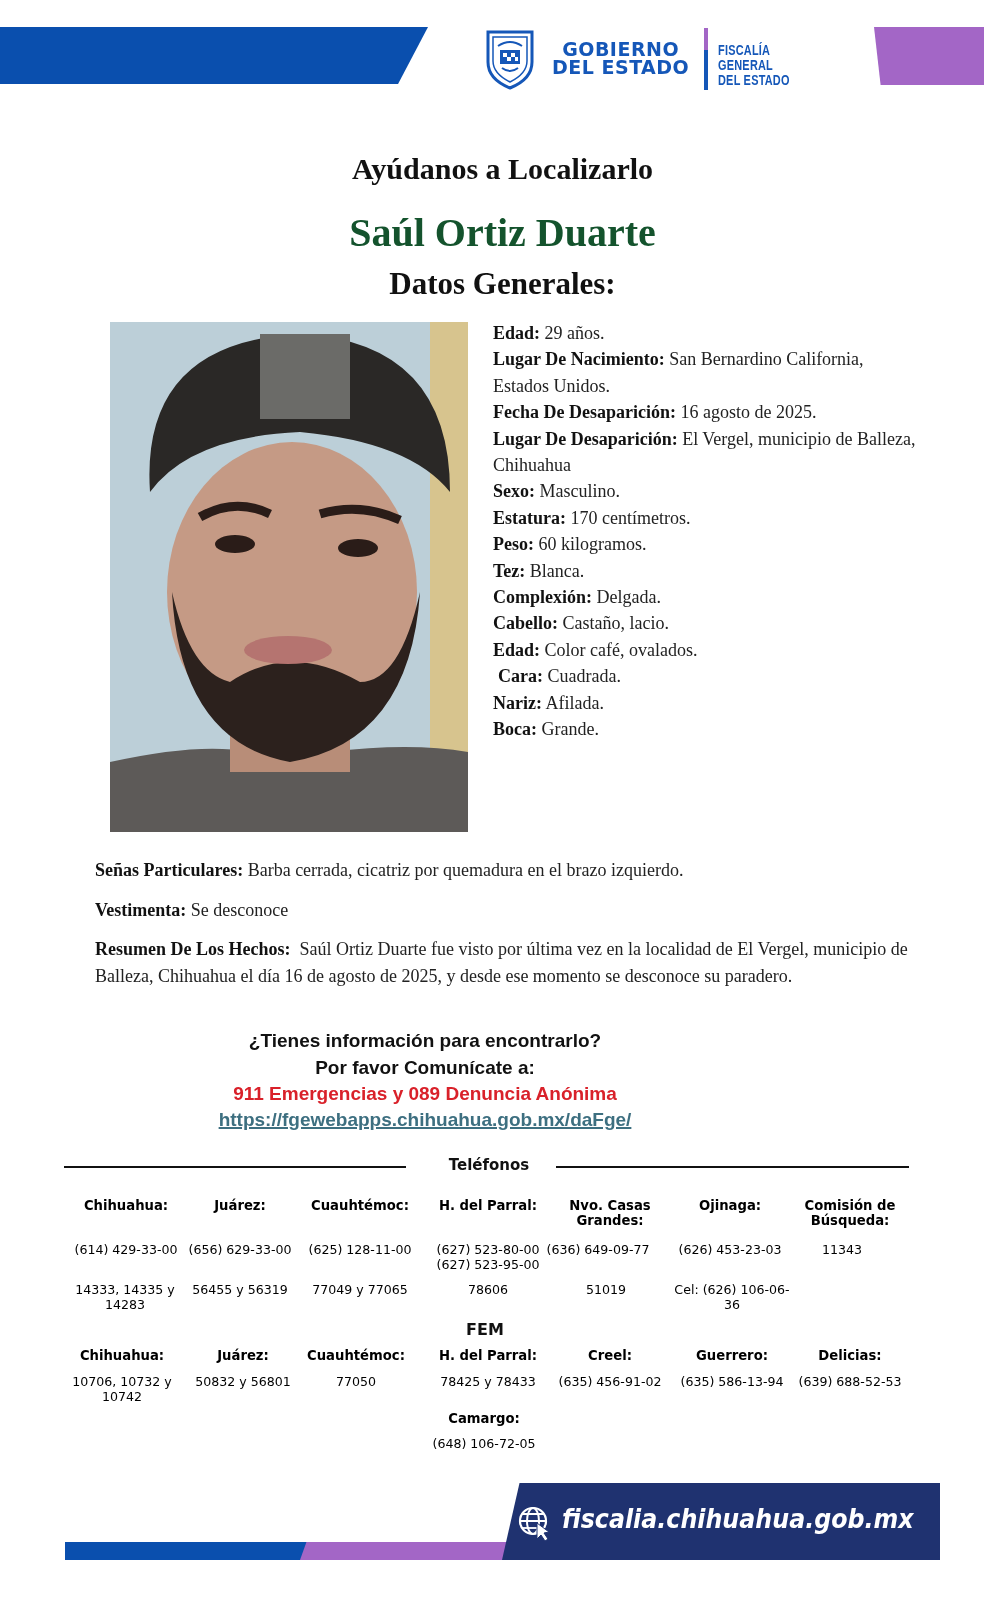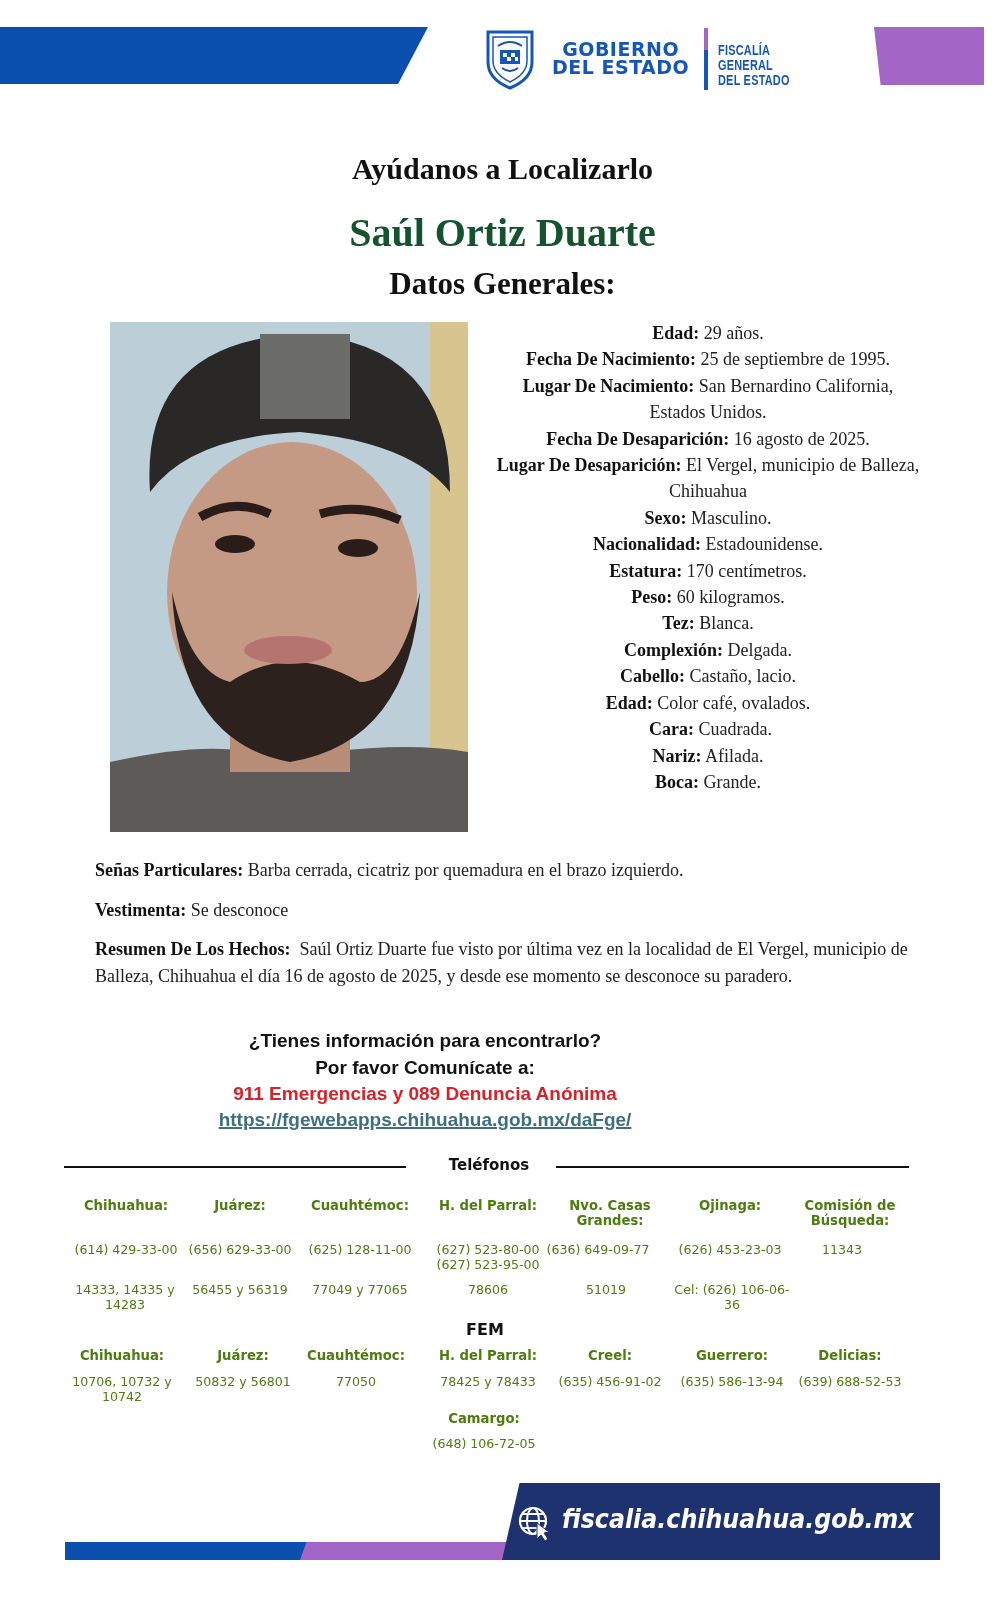--- a/index.html
+++ b/index.html
@@ -22,42 +22,42 @@
   .t3 { top: 266px; font-size: 31px; color: #111; }
 
   
   .photo { left: 110px; top: 322px; width: 358px; height: 510px; overflow: hidden;
     background: linear-gradient(90deg, #b9cdd8 0%, #c7d6dd 60%, #d8c79c 100%); }
   .photo svg { width: 100%; height: 100%; display: block; }
 
   
   .details { left: 493px; top: 320px; width: 430px; font-size: 18px; line-height: 26.4px; font-family: "Liberation Serif", serif; color: #222; }
   .details .row b { color: #111; }
-  .details .row { white-space: nowrap; text-align: center; }
+  .details .row { white-space: nowrap; }
   .details .row.wrap { white-space: normal; }
 
   
   .para { left: 95px; width: 820px; font-size: 18px; line-height: 27px; font-family: "Liberation Serif", serif; color: #222; }
   .para b { color: #111; }
   .p1 { top: 857px; }
   .p2 { top: 897px; }
   .p3 { top: 936px; }
 
   
   .contact { left: 0; width: 850px; text-align: center; font-family: "Liberation Sans", sans-serif; font-weight: bold; font-size: 19px; line-height: 26.5px; }
   .c1 { top: 1028px; color: #111; }
   .c2 { top: 1055px; color: #111; }
   .c3 { top: 1081px; color: #d9212a; }
   .c4 { top: 1107px; color: #3d6f80; text-decoration: underline; text-decoration-thickness: 2px; }
 
   
   .phones-head { left: 64px; top: 1154px; width: 845px; height: 24px; }
   .ph-line { position: absolute; top: 12px; height: 2px; background: #111; }
   .ph-title { position: absolute; left: 375px; width: 100px; top: 2px; text-align: center; font-family: "DejaVu Sans", sans-serif; font-weight: bold; font-size: 15px; }
-  .grid { left: 66px; width: 844px; font-family: "DejaVu Sans", sans-serif; font-size: 12.6px; color: #4d7c0f; }
+  .grid { left: 66px; width: 844px; font-family: "DejaVu Sans", sans-serif; font-size: 12.6px; color: #000000; }
   .grid .cell { position: absolute; width: 120px; text-align: center; line-height: 15px; }
   .grid .hd { font-weight: bold; font-size: 13.2px; }
   .fem-title { left: 435px; top: 1320px; width: 100px; text-align: center; font-family: "DejaVu Sans", sans-serif; font-weight: bold; font-size: 16px; }
 
   
   .bot-blue { left: 65px; top: 1542px; width: 250px; height: 18px; background: #0a4fae; clip-path: polygon(0 0, 100% 0, 96% 100%, 0 100%); }
   .bot-purple { left: 300px; top: 1542px; width: 215px; height: 18px; background: #a366c6; clip-path: polygon(3% 0, 100% 0, 100% 100%, 0 100%); }
   .bot-navy { left: 502px; top: 1483px; width: 438px; height: 77px; background: #1f3270; clip-path: polygon(4% 0, 100% 0, 100% 100%, 0 100%); }
   .bot-url { position: absolute; left: 60px; top: 20px; font-family: "DejaVu Sans", sans-serif; font-weight: bold; font-style: italic; font-size: 27px; color: #ffffff; transform: scaleX(0.88); transform-origin: left; white-space: nowrap; }
   .globe { position: absolute; left: 15px; top: 22px; width: 36px; height: 36px; }
@@ -116,26 +116,24 @@
     <path d="M90 195 Q125 175 160 192" stroke="#2a1c18" stroke-width="9" fill="none"></path>
     <path d="M210 192 Q250 180 290 198" stroke="#2a1c18" stroke-width="9" fill="none"></path>
 
     <path d="M40 170 Q30 20 190 12 Q340 20 340 170 Q300 120 190 110 Q80 115 40 170 Z" fill="#2a2826"></path>
     <rect x="150" y="12" width="90" height="85" fill="#6b6b68"></rect>
   </svg>
 </div>
 
 <div class="abs details">
   <div class="row"><b>Edad:</b><span> 29 años.</span></div>
-  <div class="row"><b>Fecha De Nacimiento:</b><span> 25 de septiembre de 1995.</span></div>
   <div class="row wrap"><b>Lugar De Nacimiento:</b><span> San Bernardino California, Estados Unidos.</span></div>
   <div class="row"><b>Fecha De Desaparición:</b><span> 16 agosto de 2025.</span></div>
   <div class="row wrap"><b>Lugar De Desaparición:</b><span> El Vergel, municipio de Balleza, Chihuahua</span></div>
   <div class="row"><b>Sexo:</b><span> Masculino.</span></div>
-  <div class="row"><b>Nacionalidad:</b><span> Estadounidense.</span></div>
   <div class="row"><b>Estatura:</b><span> 170 centímetros.</span></div>
   <div class="row"><b>Peso:</b><span> 60 kilogramos.</span></div>
   <div class="row"><b>Tez:</b><span> Blanca.</span></div>
   <div class="row"><b>Complexión:</b><span> Delgada.</span></div>
   <div class="row"><b>Cabello:</b><span> Castaño, lacio.</span></div>
   <div class="row"><b>Edad:</b><span> Color café, ovalados.</span></div>
   <div class="row" style="padding-left:5px"><b>Cara:</b><span> Cuadrada.</span></div>
   <div class="row"><b>Nariz:</b><span> Afilada.</span></div>
   <div class="row"><b>Boca:</b><span> Grande.</span></div>
 </div>

